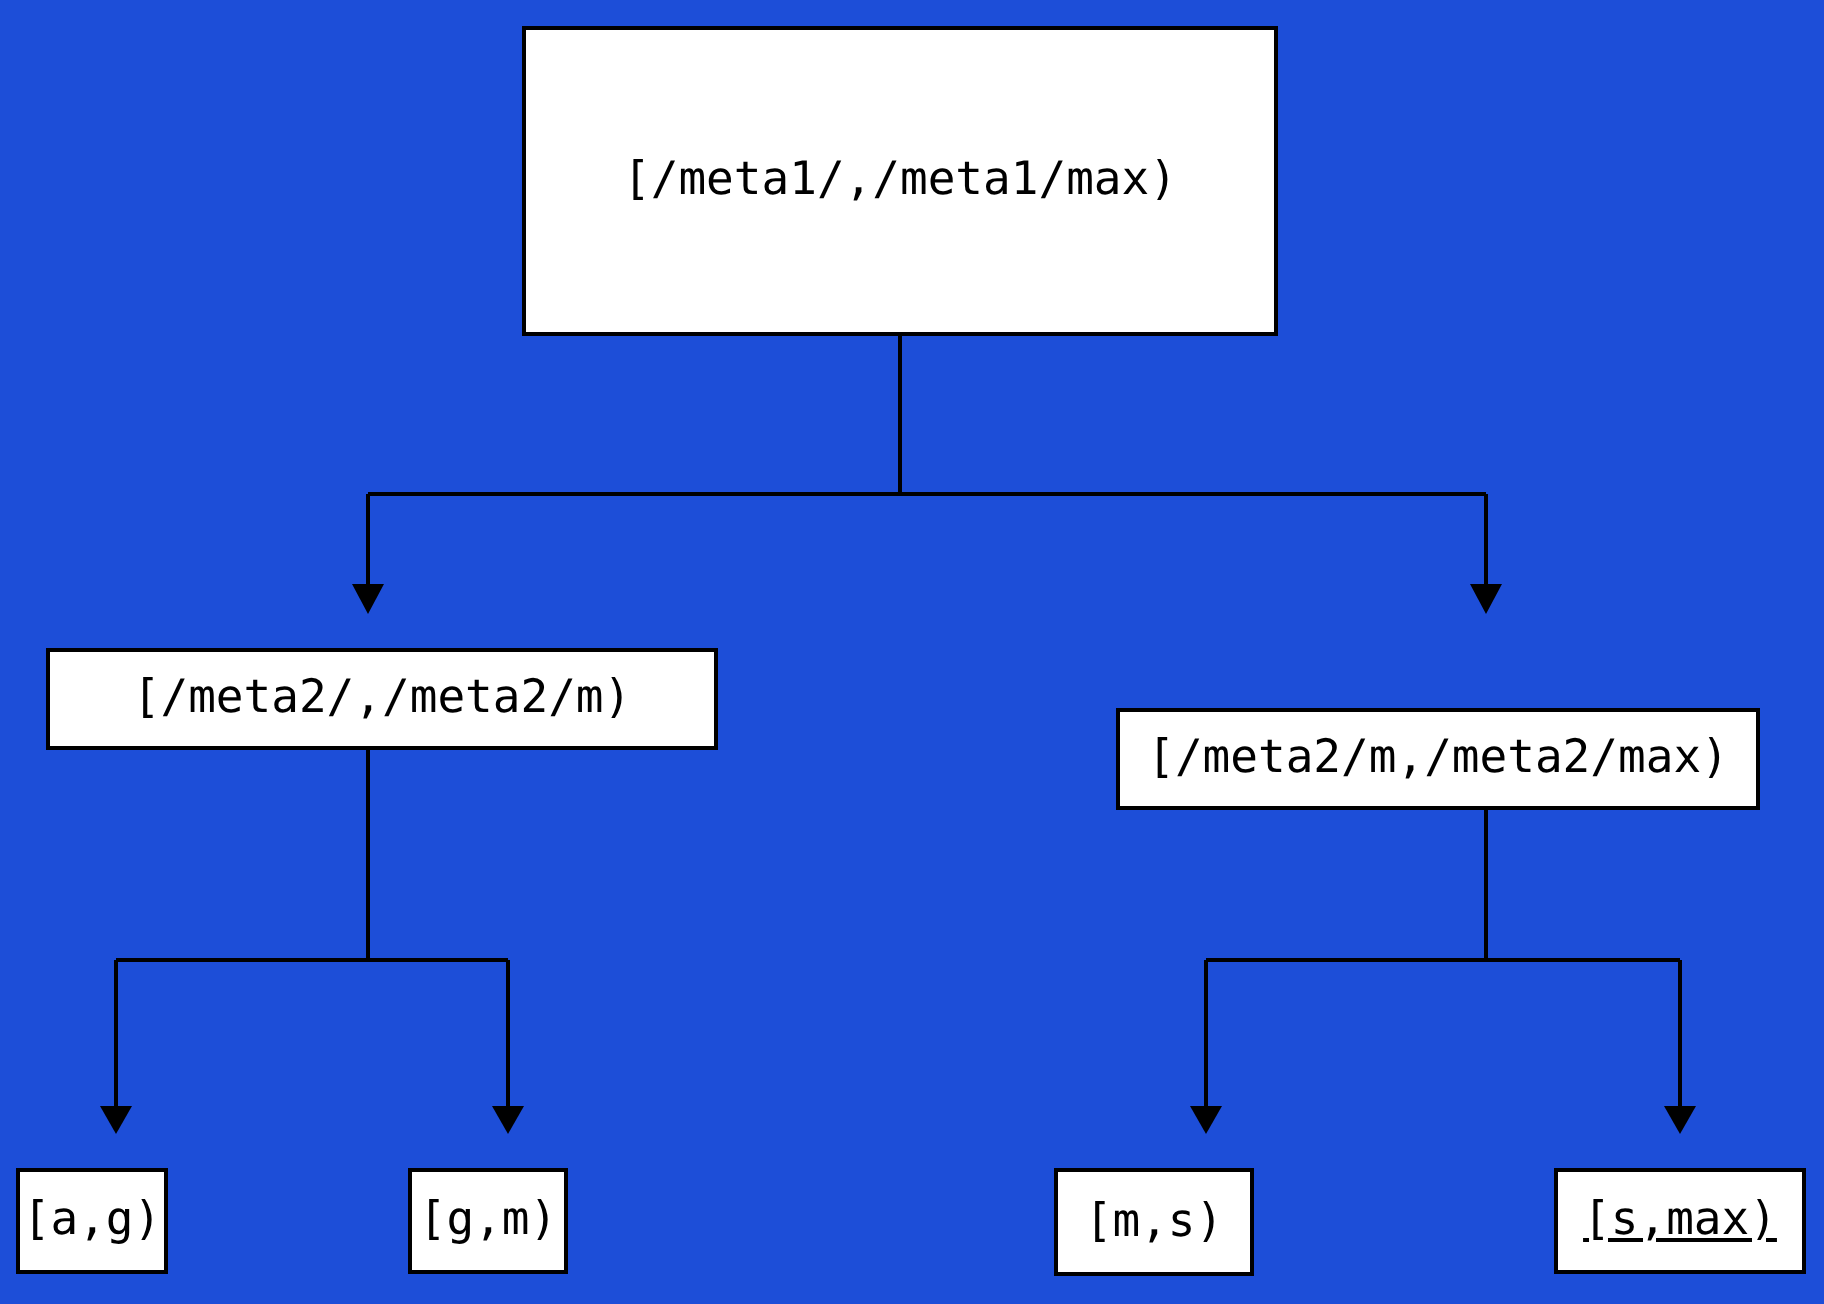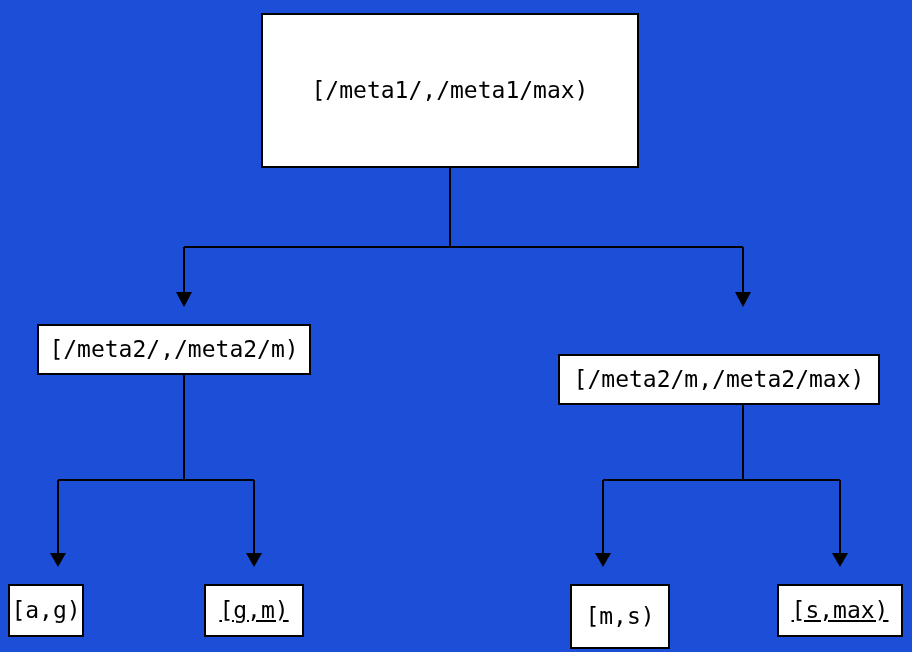--- a/index.html
+++ b/index.html
@@ -28,25 +28,25 @@
     border: 2px solid #000000;
     color: #000000;
     font-size: 23px;
     line-height: 1;
     white-space: nowrap;
     display: flex;
     align-items: center;
     justify-content: center;
   }
   .node-root        { left: 261px; top: 13px;  width: 378px; height: 155px; }
-  .node-left-child  { left: 37px;  top: 324px; width: 274px; height: 51px; }
+  .node-left-child  { left: 23px;  top: 324px; width: 336px; height: 51px; }
   .node-right-child { left: 558px; top: 324px; width: 322px; height: 51px; margin-top: 30px; }
   .node-leaf-ag     { left: 8px;   top: 584px; width: 76px; height: 53px; }
-  .node-leaf-gm     { left: 204px; top: 584px; width: 100px; height: 53px; text-decoration: underline; }
-  .node-leaf-ms     { left: 570px; top: 584px; width: 100px; height: 65px; }
+  .node-leaf-gm     { left: 204px; top: 584px; width: 80px; height: 53px; }
+  .node-leaf-ms     { left: 527px; top: 584px; width: 100px; height: 54px; }
   .node-leaf-smax   { left: 777px; top: 584px; width: 126px; height: 53px; text-decoration: underline; }
 </style>
 </head>
 <body>
 
 <div class="canvas">
 
   <svg class="edges-layer" width="912" height="652" viewBox="0 0 912 652">
 
     <g>

